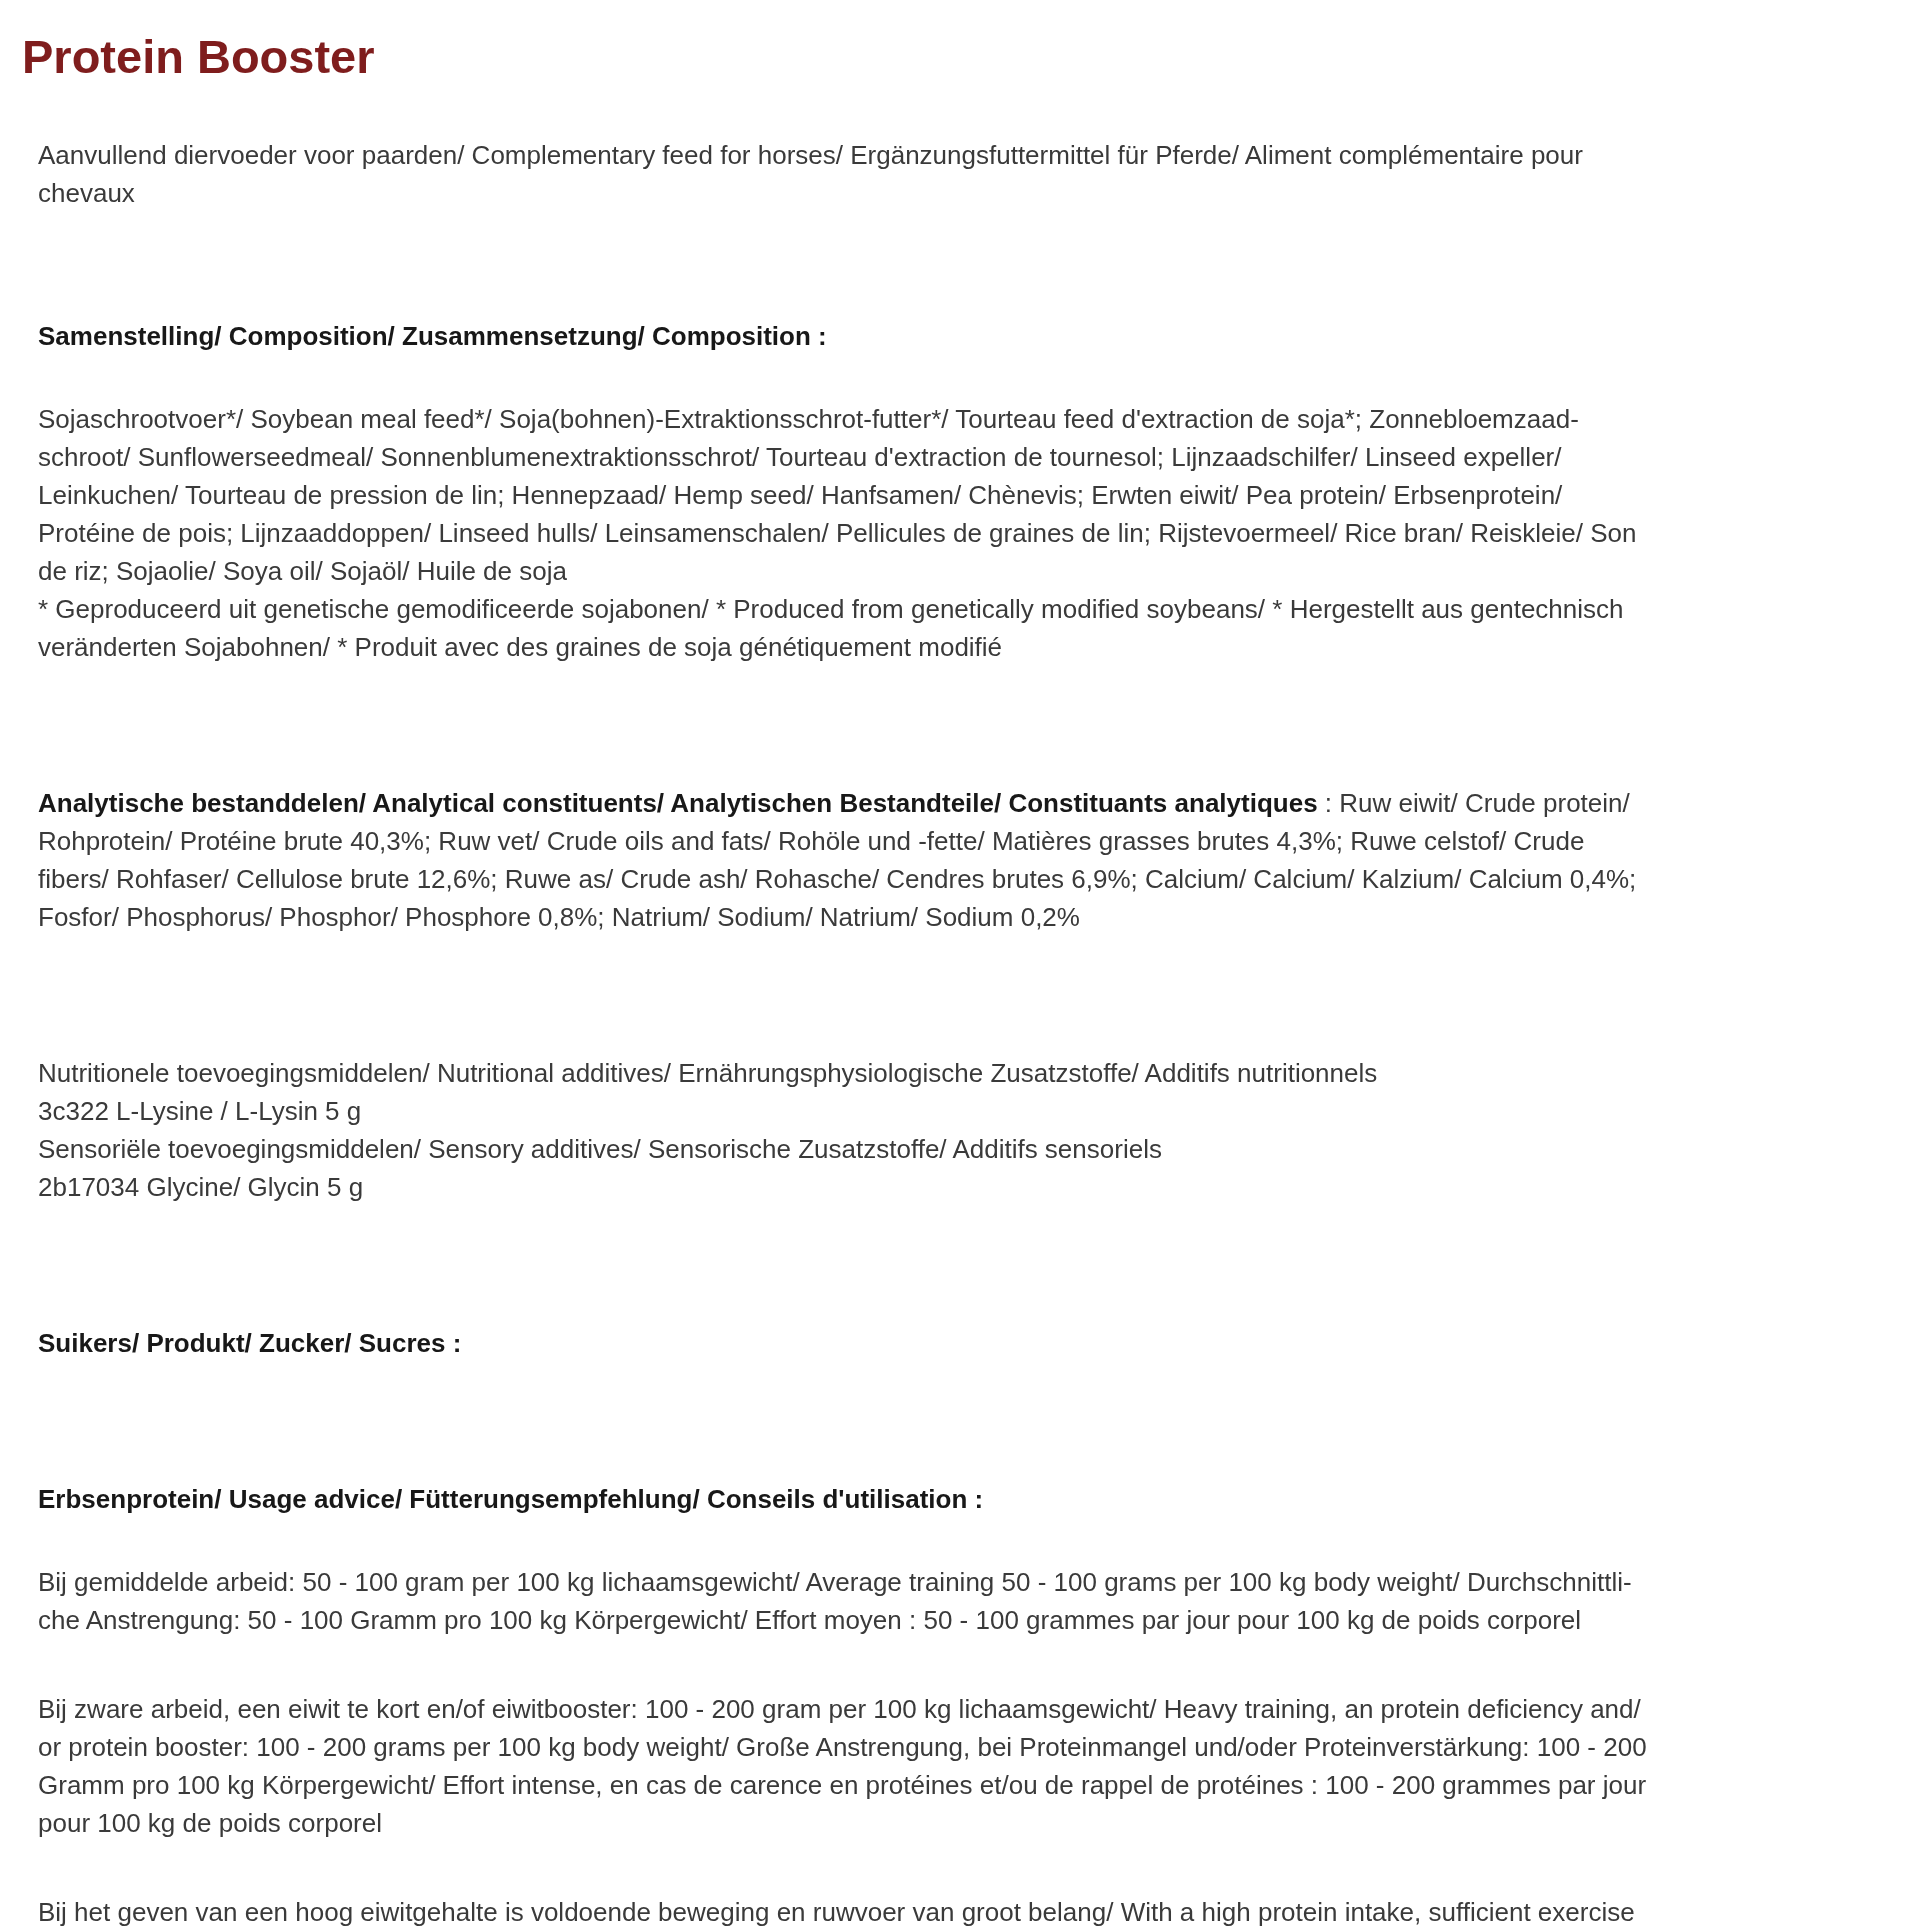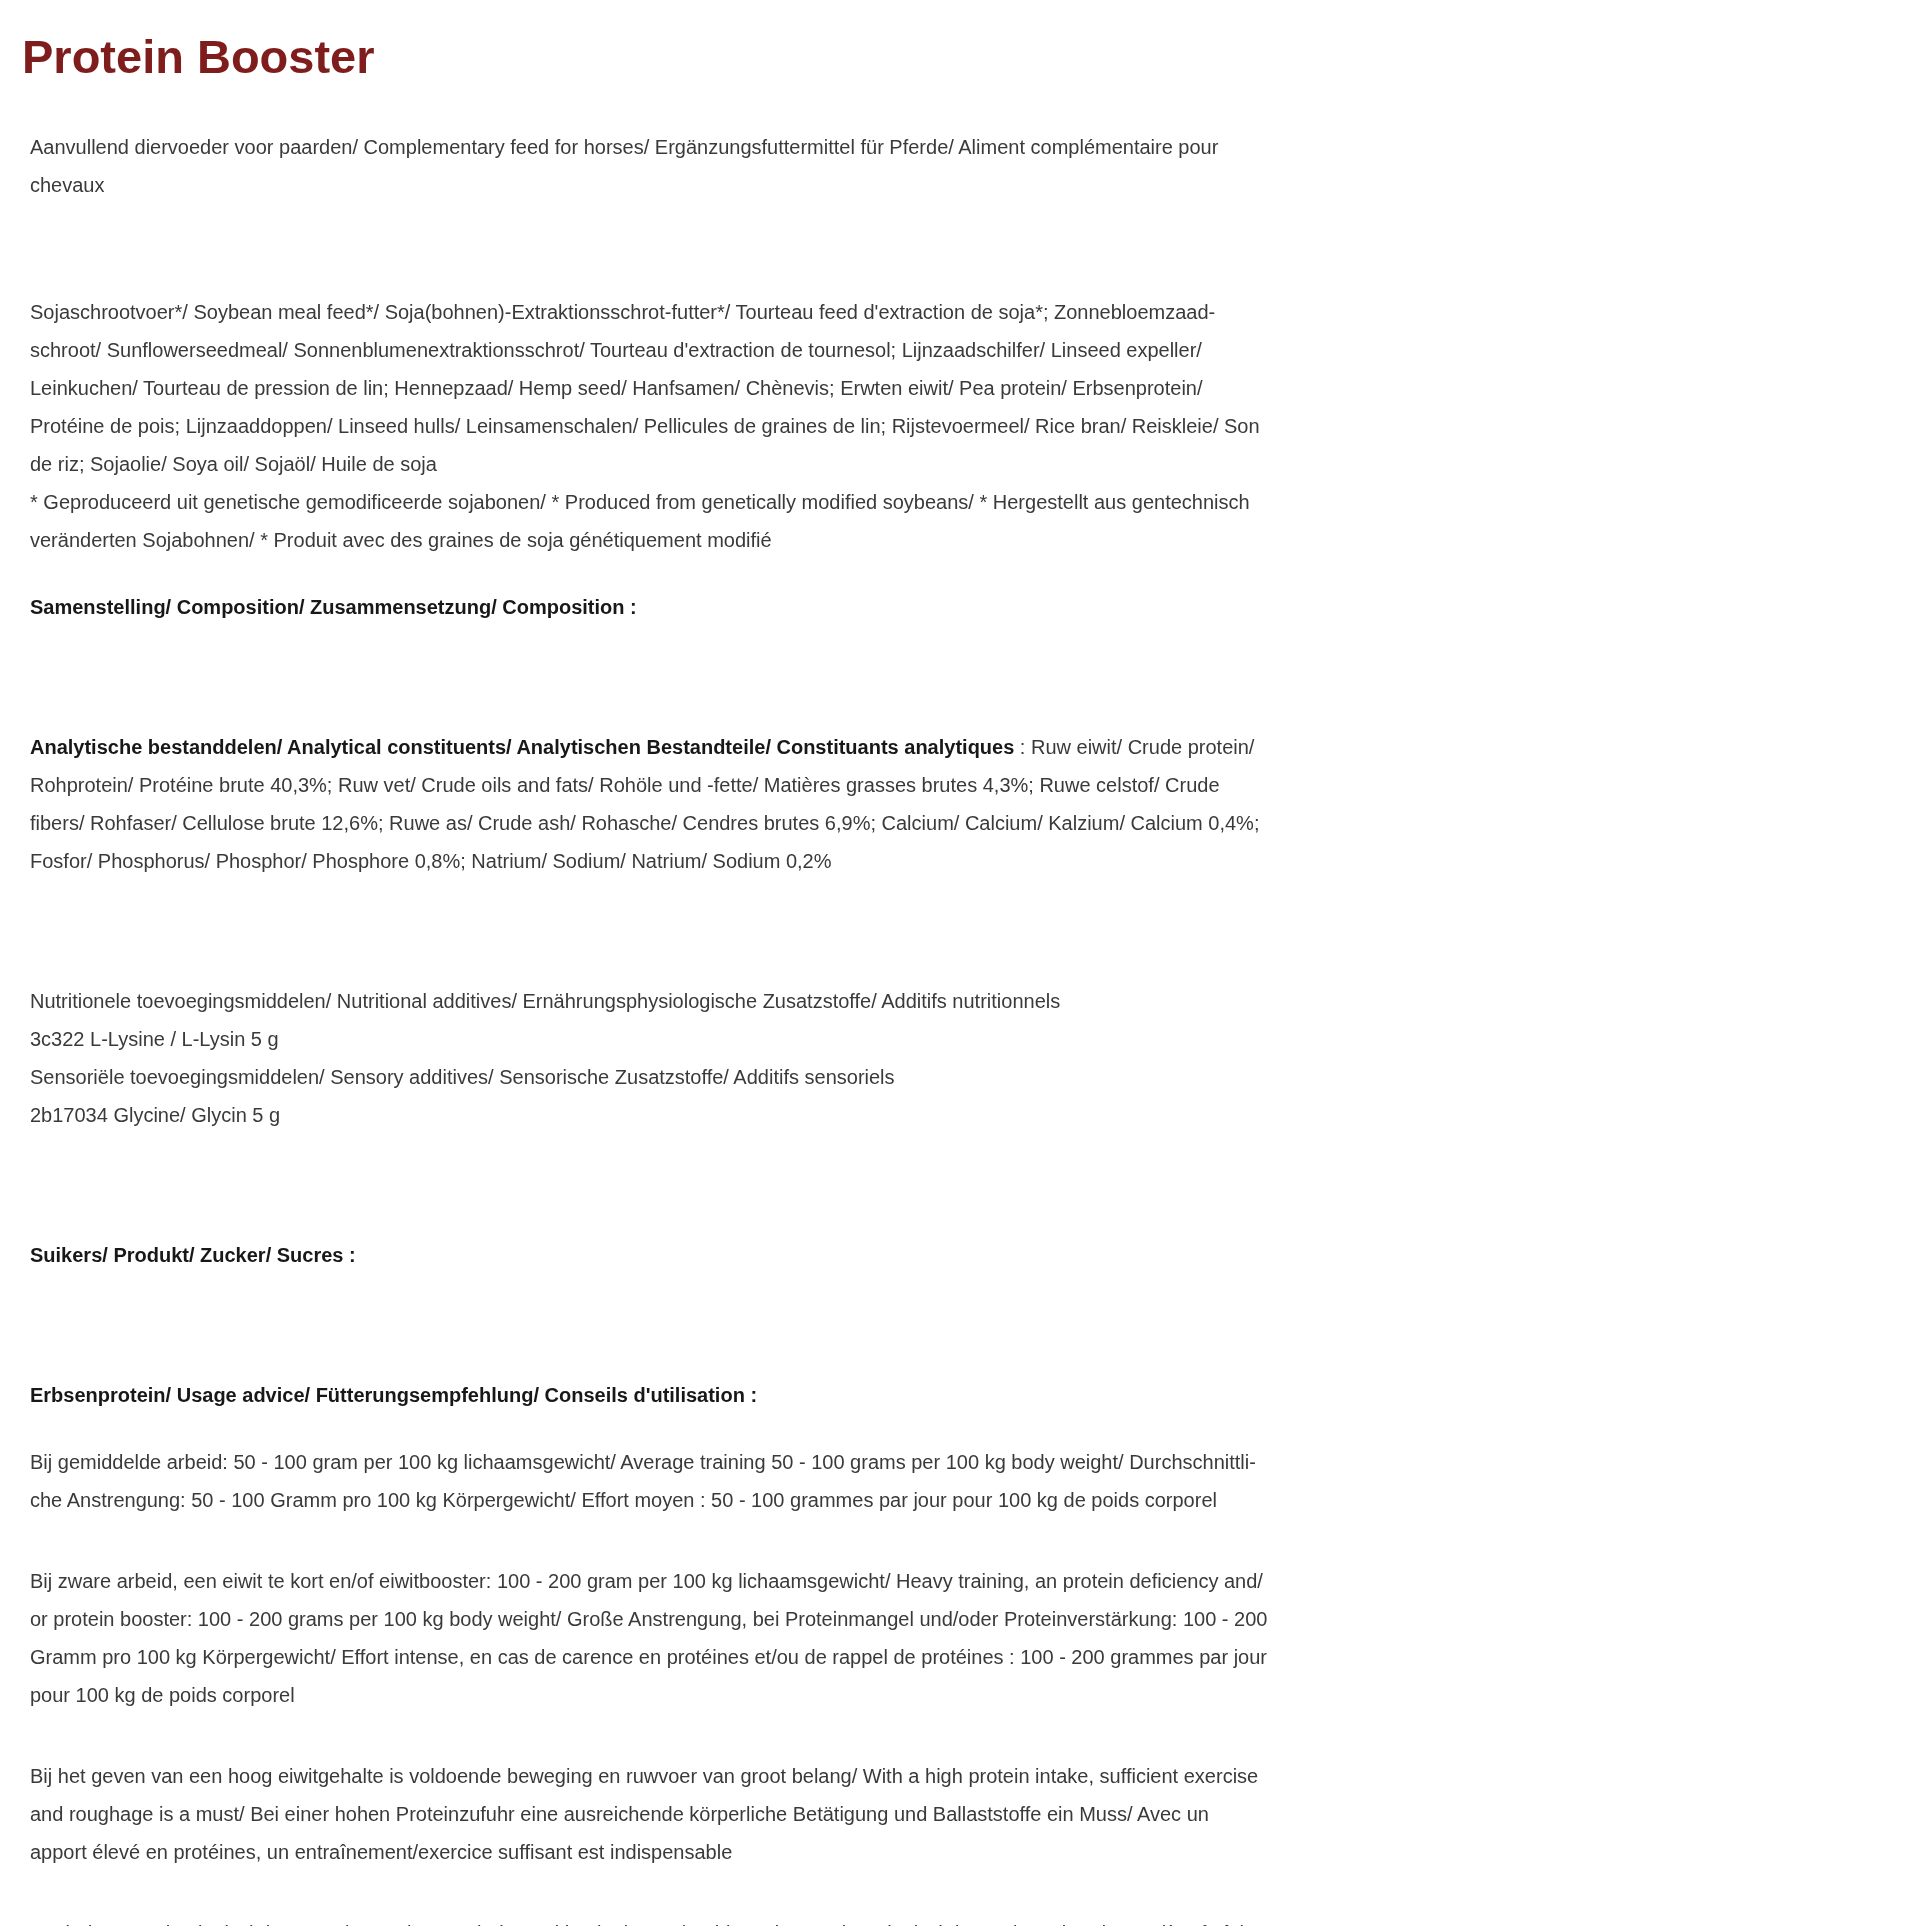--- a/index.html
+++ b/index.html
@@ -20,22 +20,22 @@
   }
   h1 {
     margin: 0 0 10.2px 0;
     font-size: 47px;
     line-height: 53px;
     font-weight: bold;
     color: #7f1d1d;
     white-space: normal;
   }
   p {
-    margin: 8px;
-    font-size: 20px;
+    margin: 16px;
+    font-size: 26px;
     line-height: 38px;
   }
   .b {
     font-weight: bold;
     color: #181818;
   }
   section { margin: 0; }
   .gap-top { margin-top: 34px; }
   .para { margin-top: 22px; }
 </style>
@@ -43,28 +43,28 @@
 <body>
 
 <div class="label">
 
   <h1>Protein Booster</h1>
 
   <p>Aanvullend diervoeder voor paarden/ Complementary feed for horses/ Ergänzungsfuttermittel für Pferde/ Aliment complémentaire pour
 chevaux</p>
 
   <section class="gap-top">
+    <p><span class="b">Samenstelling/ Composition/ Zusammensetzung/ Composition :</span></p>
     <p>Sojaschrootvoer*/ Soybean meal feed*/ Soja(bohnen)-Extraktionsschrot-futter*/ Tourteau feed d'extraction de soja*; Zonnebloemzaad-
 schroot/ Sunflowerseedmeal/ Sonnenblumenextraktionsschrot/ Tourteau d'extraction de tournesol; Lijnzaadschilfer/ Linseed expeller/
 Leinkuchen/ Tourteau de pression de lin; Hennepzaad/ Hemp seed/ Hanfsamen/ Chènevis; Erwten eiwit/ Pea protein/ Erbsenprotein/
 Protéine de pois; Lijnzaaddoppen/ Linseed hulls/ Leinsamenschalen/ Pellicules de graines de lin; Rijstevoermeel/ Rice bran/ Reiskleie/ Son
 de riz; Sojaolie/ Soya oil/ Sojaöl/ Huile de soja
 * Geproduceerd uit genetische gemodificeerde sojabonen/ * Produced from genetically modified soybeans/ * Hergestellt aus gentechnisch
 veränderten Sojabohnen/ * Produit avec des graines de soja génétiquement modifié</p>
-    <p><span class="b">Samenstelling/ Composition/ Zusammensetzung/ Composition :</span></p>
   </section>
 
   <section class="gap-top">
     <p><span class="b">Analytische bestanddelen/ Analytical constituents/ Analytischen Bestandteile/ Constituants analytiques</span><span> : Ruw eiwit/ Crude protein/
 Rohprotein/ Protéine brute 40,3%; Ruw vet/ Crude oils and fats/ Rohöle und -fette/ Matières grasses brutes 4,3%; Ruwe celstof/ Crude
 fibers/ Rohfaser/ Cellulose brute 12,6%; Ruwe as/ Crude ash/ Rohasche/ Cendres brutes 6,9%; Calcium/ Calcium/ Kalzium/ Calcium 0,4%;
 Fosfor/ Phosphorus/ Phosphor/ Phosphore 0,8%; Natrium/ Sodium/ Natrium/ Sodium 0,2%</span></p>
   </section>
 
   <section class="gap-top">

